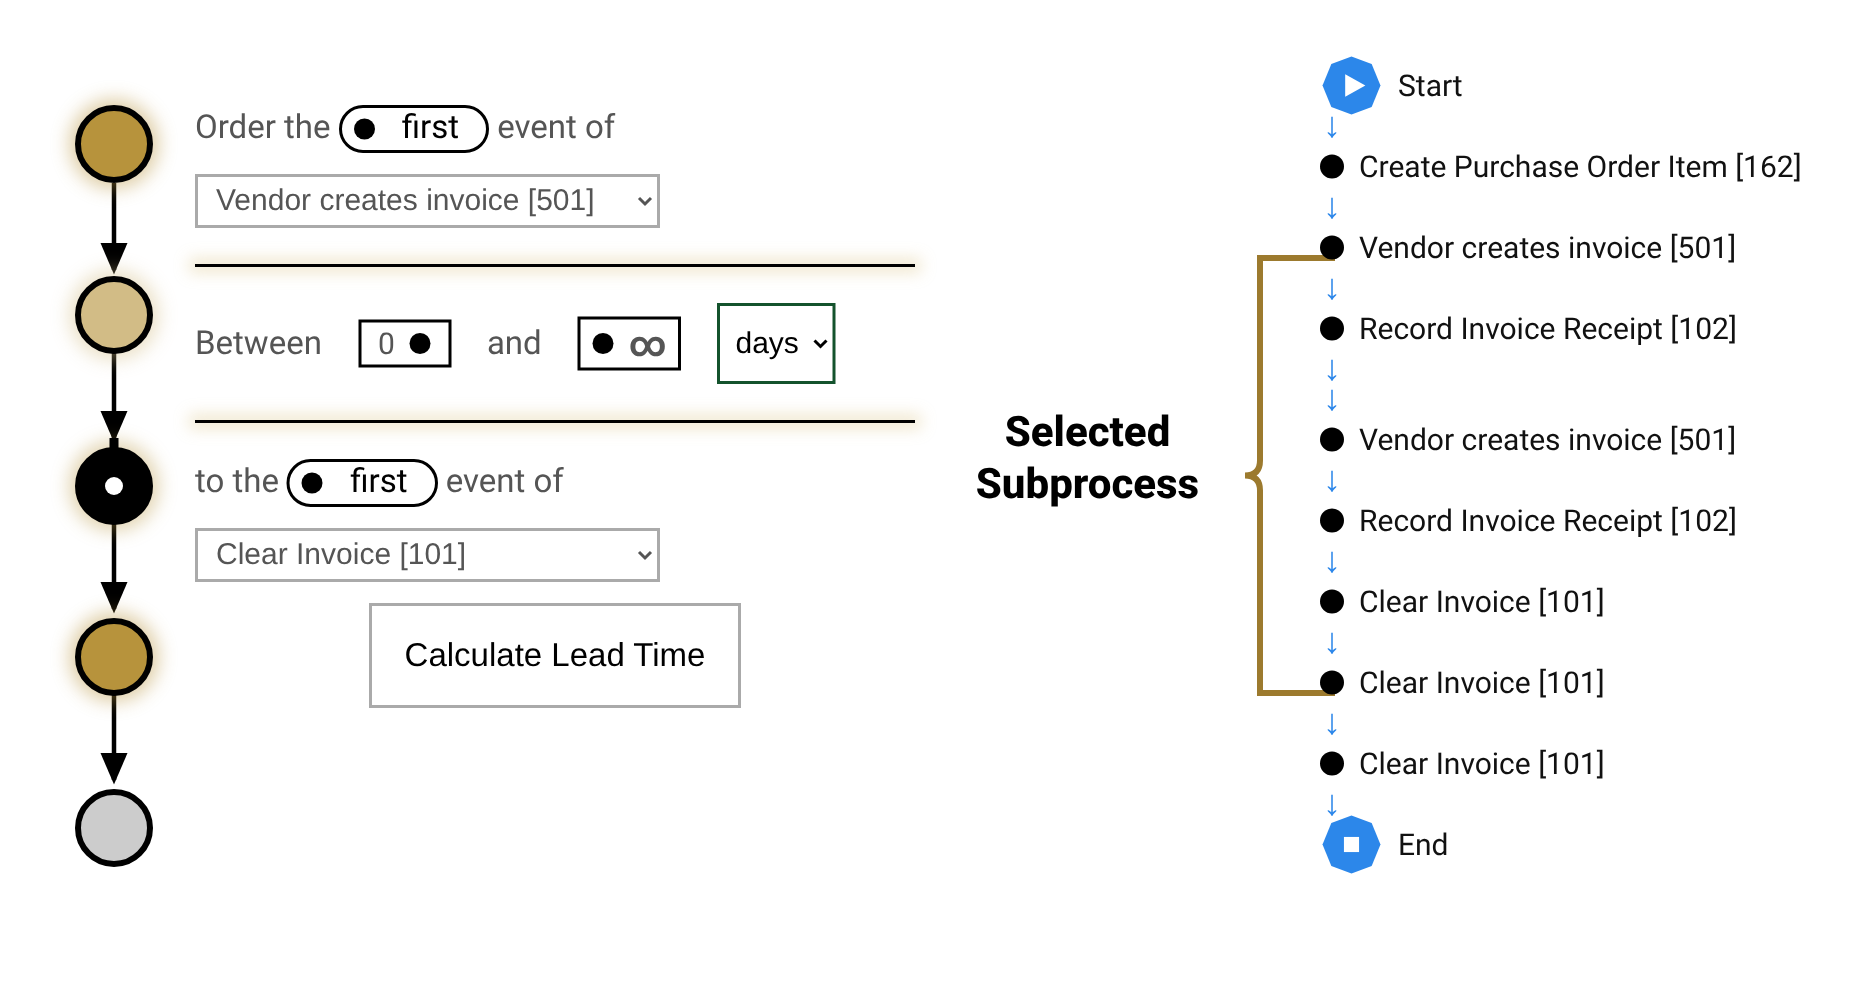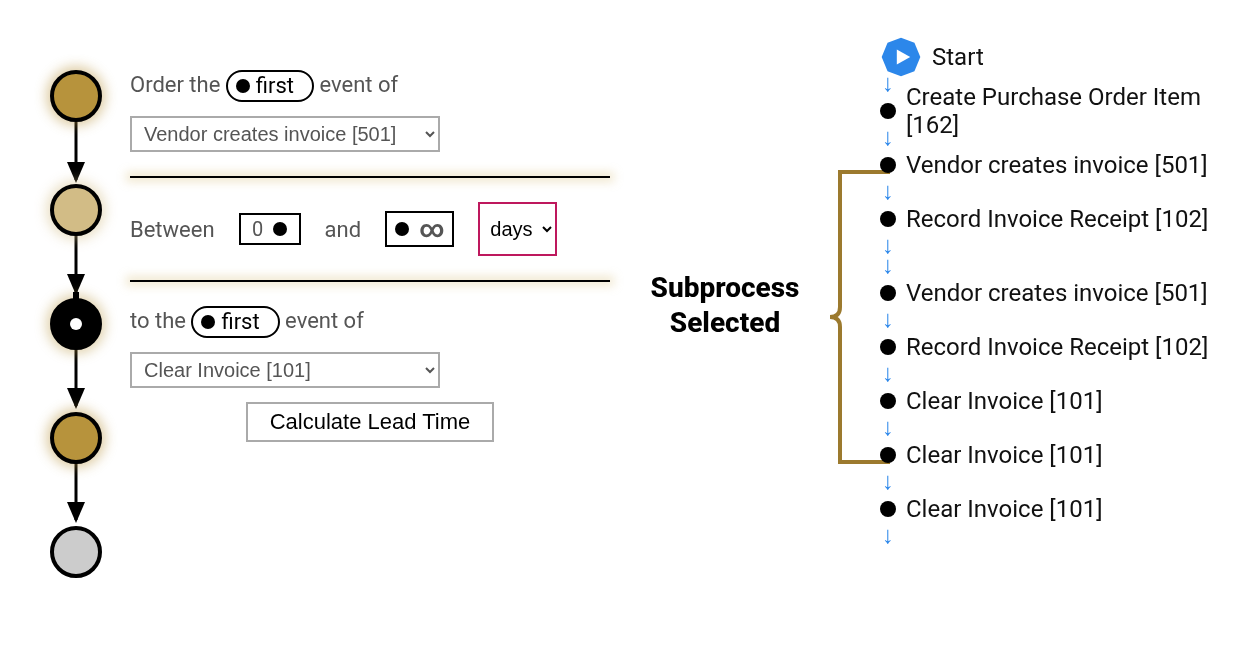--- a/index.html
+++ b/index.html
@@ -52,21 +52,21 @@
   }
   
   .form-area {
     position:absolute;
     left:110px;
     top:0;
     width:480px;
   }
   .row { margin-bottom:14px; color:#555; font-size:22px; }
   .pill {
-    display:inline-flex; align-items:center; gap:6px;
+    display:inline-flex; align-items:center; gap:18px;
     border:2px solid #000; border-radius:18px;
     padding:1px 18px 2px 8px; font-size:22px; color:#000; vertical-align:middle;
     cursor:pointer;
   }
   .pill .dot { width:14px; height:14px; border-radius:50%; background:#000; display:inline-block; }
   select.big {
     font-size:20px; color:#555;
     border:2px solid #aaa; padding:4px 8px; background:#fff;
     width:310px;
   }
@@ -75,37 +75,37 @@
     box-shadow: 0 0 10px 4px rgba(215,190,120,0.35);
   }
   .numbox {
     display:inline-flex; align-items:center; gap:10px;
     border:2px solid #000; padding:2px 8px; font-size:20px; min-width:62px;
     justify-content:center;
   }
   .numbox .dot { width:14px; height:14px; border-radius:50%; background:#000; }
   .infinity { font-size:24px; font-weight:700; }
   select.unit {
-    font-size:20px; border:2px solid #be185d; padding:13px 6px; background:#fff;
+    font-size:20px; border:2px solid #14532d; padding:13px 6px; background:#fff;
   }
   button.calc {
-    font-size:22px; border:2px solid #aaa; background:#fff; padding:5px 22px;
+    font-size:22px; border:2px solid #aaa; background:#fff; padding:20px 22px;
     cursor:pointer;
   }
 
   
   .right-panel {
     position: absolute;
     left: 880px;
     top: 40px;
     width: 360px;
   }
   .flow { position:relative; }
   .flow-row {
-    display:flex; align-items:center; gap:10px; font-size:24px; color:#111;
+    display:flex; align-items:center; gap:10px; font-size:20px; color:#111;
     height:34px;
   }
   .flow-dot { width:16px; height:16px; border-radius:50%; background:#000; flex:0 0 16px; }
   .flow-arrow {
     color:#2c87ea; font-size:24px; font-weight:900; line-height:18px;
     height:20px; text-align:left; padding-left:2px;
   }
   .gem {
     width:42px; height:42px; position:relative; flex:0 0 42px;
     display:flex; align-items:center; justify-content:center;
@@ -209,22 +209,22 @@
     </div>
     <div class="row" style="text-align:center; margin-top:6px;">
       <button class="calc">
         <span>Calculate Lead Time</span>
       </button>
     </div>
   </div>
 </div>
 
 <div class="selected-label">
+  <div>Selected</div>
   <div>Subprocess</div>
-  <div>Selected</div>
 </div>
 
 <div class="bracket">
   <svg>
     <path d="M60,0 L10,0 L10,135 Q10,145 0,145 Q10,145 10,155 L10,290 L60,290" fill="none" stroke="#9c7a2e" stroke-width="4"></path>
   </svg>
 </div>
 
 <div class="right-panel">
   <div class="flow" id="flow">
@@ -272,14 +272,23 @@
       <div class="flow-row">
         <span class="flow-dot"></span>
         <span>Clear Invoice [101]</span>
       </div>
       <div class="flow-arrow">↓</div>
       <div class="flow-row">
         <span class="flow-dot"></span>
         <span>Clear Invoice [101]</span>
       </div>
       <div class="flow-arrow">↓</div>
+      <div class="flow-row">
+        <span class="gem">
+          <svg viewBox="0 0 100 100">
+    <polygon points="50,4 82,16 96,50 82,84 50,96 18,84 4,50 18,16" fill="#2c87ea"></polygon>
+    <rect x="38" y="38" width="24" height="24" fill="#fff"></rect>
+  </svg>
+        </span>
+        <span>End</span>
+      </div>
     </div>
 </div>
 
 </body></html>

